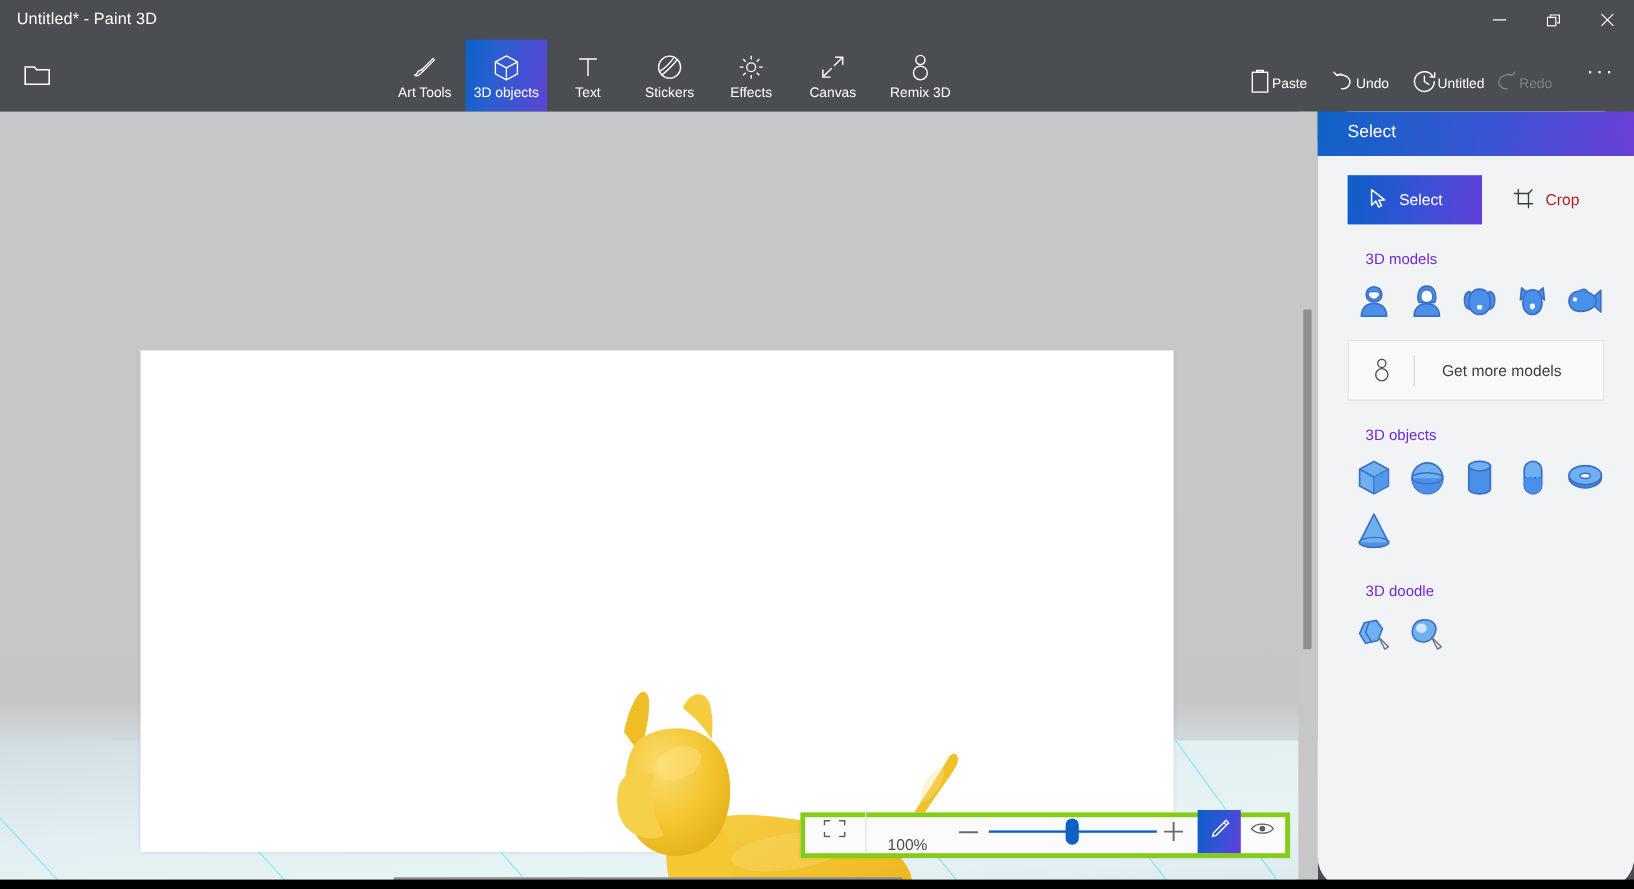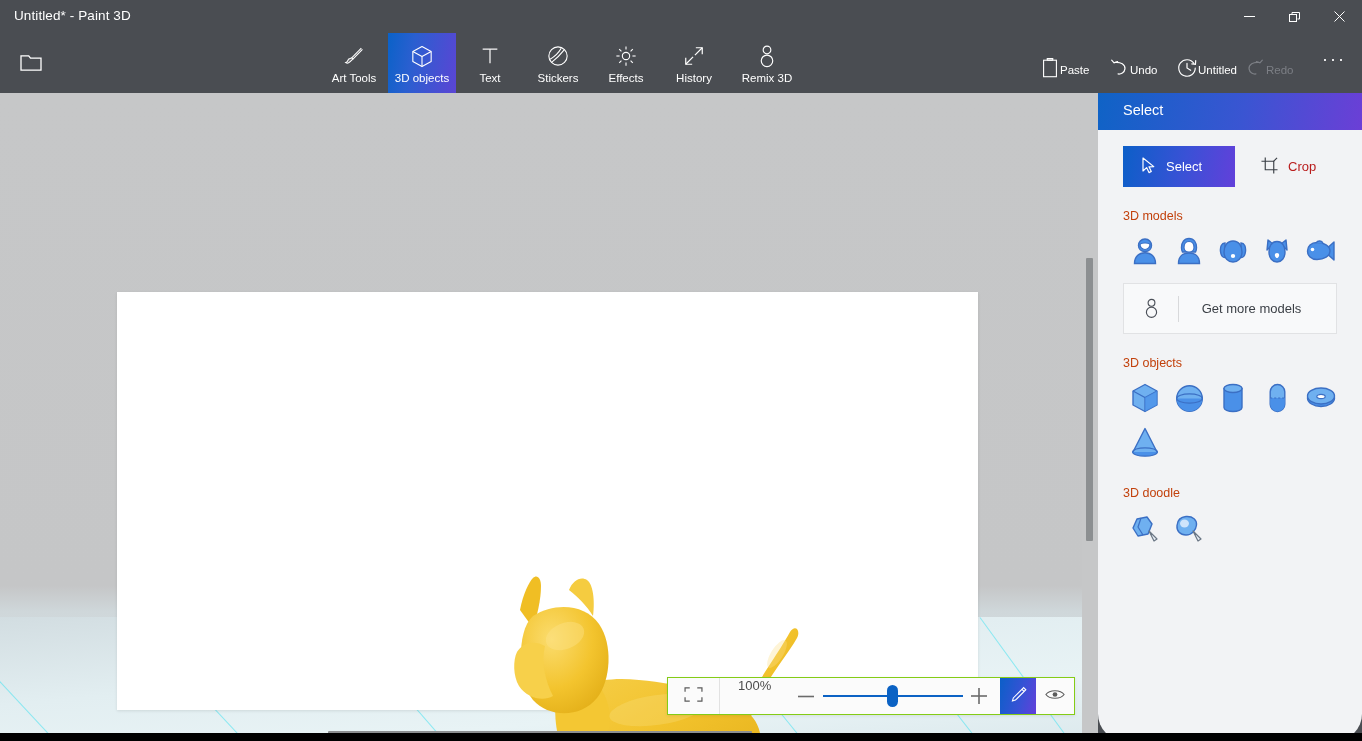--- a/index.html
+++ b/index.html
@@ -103,22 +103,22 @@
     position: absolute; left: 0; bottom: 0; height: 14px; width: 1098px; background: transparent;
   }
   .hthumb {
     position: absolute; left: 328px; top: 4px; width: 424px; height: 7px;
     background: #8c8f91; border-radius: 1px;
   }
 
   
   .zoombar {
     position: absolute; left: 667px; top: 677px; width: 408px; height: 38px;
-    background: #fbfbfb; border: 1px solid #84cc16;
-    display: flex; align-items: flex-start;
+    background: #fbfbfb; border: 4px solid #84cc16;
+    display: flex; align-items: flex-end;
     box-shadow: 0 1px 3px rgba(0,0,0,.08);
   }
   .zb-fit {
     width: 52px; height: 36px; display: flex; align-items: center; justify-content: center;
     border-right: 1px solid #e2e2e2;
   }
   .zb-pct {
     width: 70px; text-align: center; font-size: 13px; color: #4c4c4c;
   }
   .zb-icon {
@@ -160,22 +160,22 @@
   .tool-row { display: flex; padding: 16px 25px 0 25px; gap: 8px; }
   .tool-btn {
     height: 41px; display: flex; align-items: center; gap: 10px;
     padding: 0 18px; font-size: 13px; color: #b91c1c;
   }
   .tool-btn.active {
     background: linear-gradient(100deg, #0c5fc8 0%, #3a51d6 55%, #6240da 100%);
     color: #ffffff; width: 112px;
   }
   .sec-title {
-    padding: 0 0 0 25px; margin-top: 22px;
-    font-size: 12.5px; color: #c2410c;
+    padding: 0 0 0 40px; margin-top: 22px;
+    font-size: 12.5px; color: #6d28d9;
   }
   .icon-grid {
     display: flex; flex-wrap: wrap; padding: 6px 0 0 25px; gap: 0px;
   }
   .icon-cell {
     width: 44px; height: 44px; display: flex; align-items: center; justify-content: center;
   }
   .icon-cell svg { display: block; }
   .getmore {
     margin: 10px 25px 0 25px; height: 51px;
@@ -290,21 +290,21 @@
 
       <div class="tab">
         <span class="ic">
           <svg width="22" height="22" viewBox="0 0 24 24" fill="none" stroke="#ffffff" stroke-width="1.3">
             <polyline points="14,3 21,3 21,10"></polyline>
               <polyline points="10,21 3,21 3,14"></polyline>
             <line x1="21" y1="3" x2="13" y2="11"></line>
               <line x1="3" y1="21" x2="11" y2="13"></line>
           </svg>
         </span>
-        <span class="lbl">History</span>
+        <span class="lbl">Canvas</span>
       </div>
 
       <div class="tab" style="width:78px">
         <span class="ic">
           <svg width="20" height="23" viewBox="0 0 20 24" fill="none" stroke="#ffffff" stroke-width="1.2">
             <circle cx="10" cy="5.2" r="4"></circle>
               <circle cx="10" cy="16.5" r="6"></circle>
           </svg>
         </span>
         <span class="lbl">Remix 3D</span>

